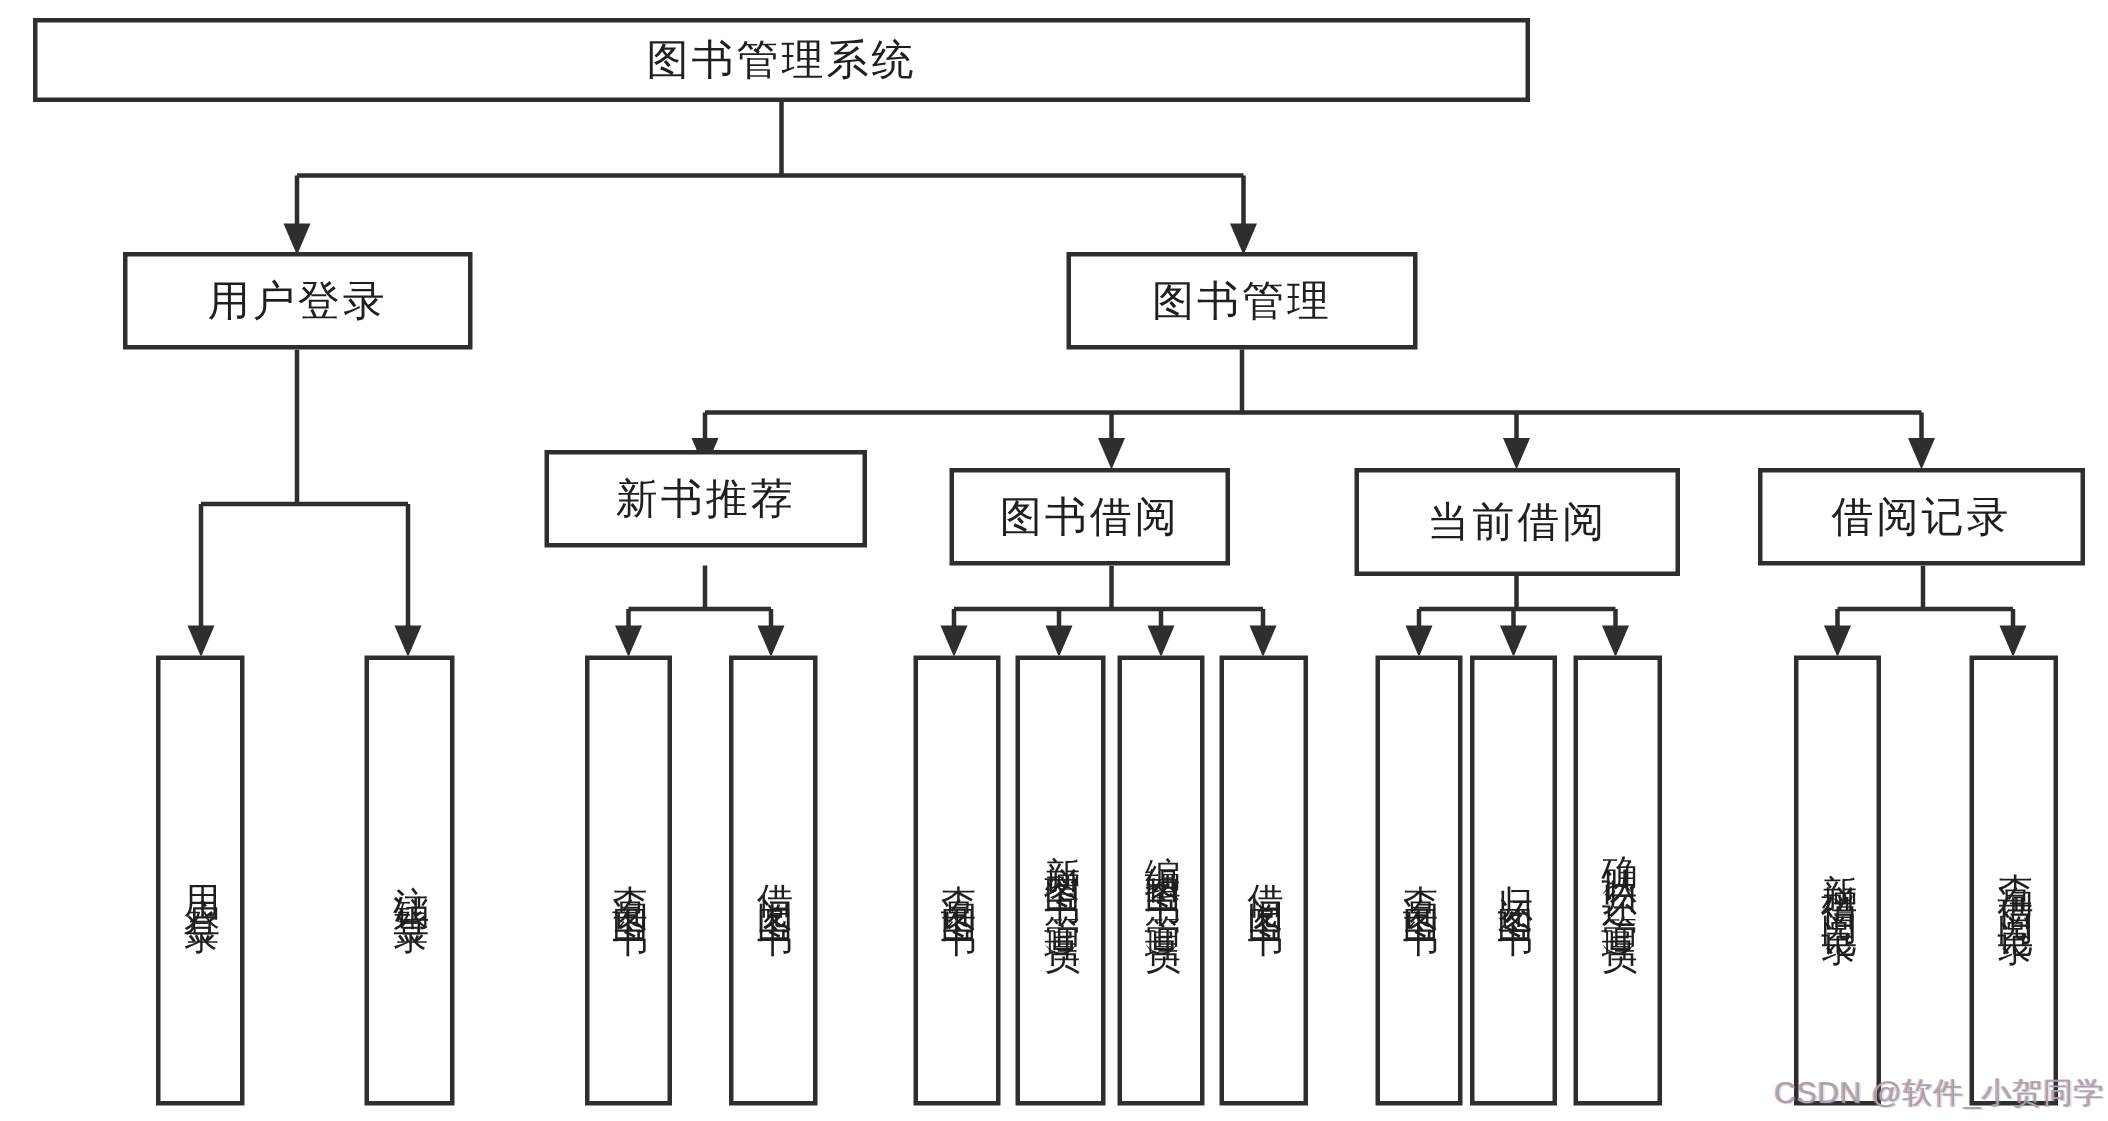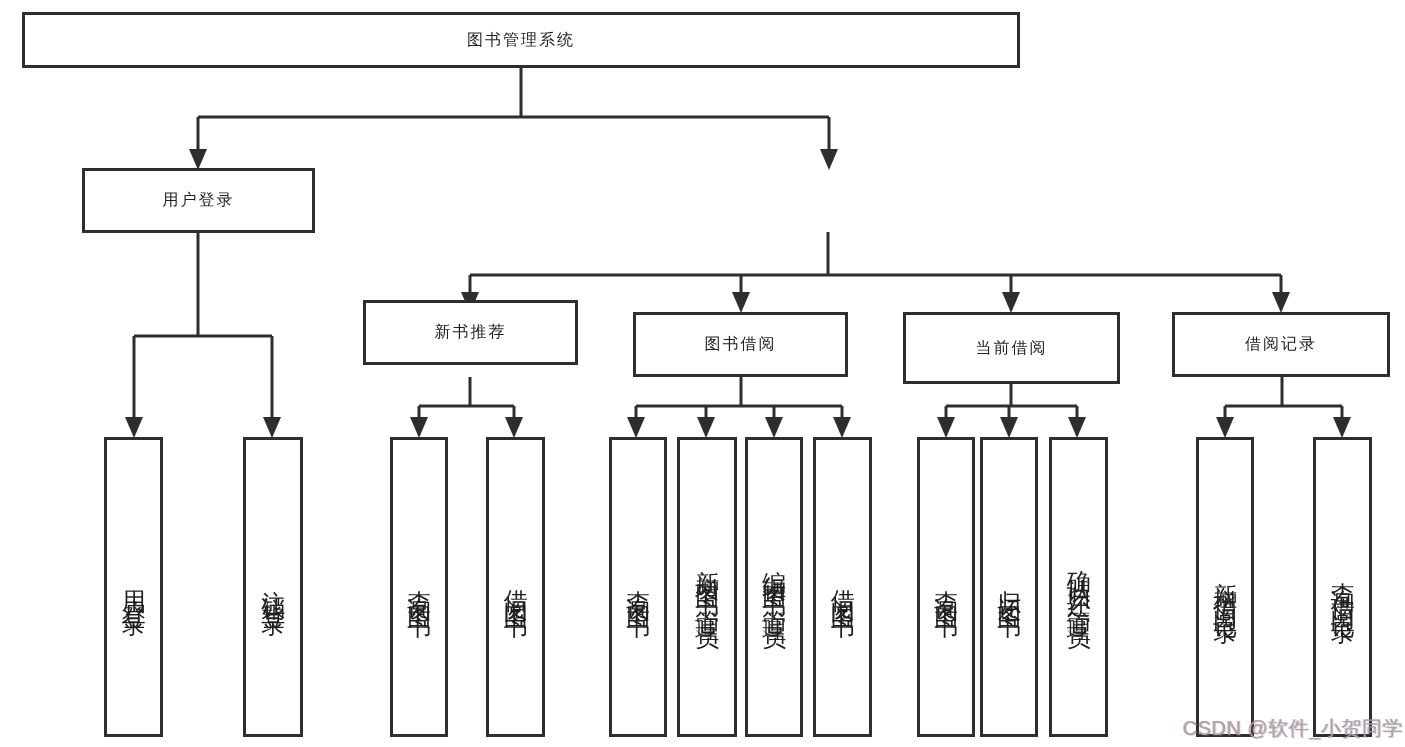--- a/index.html
+++ b/index.html
@@ -15,21 +15,21 @@
     position:absolute;
     box-sizing:border-box;
     border:3px solid #2e2e2e;
     background:#ffffff;
     color:#1f1f1f;
     display:flex;
     align-items:center;
     justify-content:center;
     z-index:2;
   }
-  .h{font-size:16px;letter-spacing:2px;white-space:nowrap;}
+  .h{font-size:28px;letter-spacing:2px;white-space:nowrap;}
   .v{
     writing-mode:vertical-rl;
     font-size:24px;
     letter-spacing:8px;
     line-height:1.1;
   }
   .watermark{
     position:absolute;
     left:1183px;top:715px;
     z-index:5;
@@ -81,23 +81,24 @@
       <polygon points="1000,417 1018,417 1009,438"></polygon>
       <polygon points="1068,417 1086,417 1077,438"></polygon>
       <polygon points="1216,417 1234,417 1225,438"></polygon>
       <polygon points="1333,417 1351,417 1342,438"></polygon>
     </g>
   </svg>
 
   <div class="node h" style="left:22px;top:12px;width:998px;height:56px">图书管理系统</div>
 
   <div class="node h" style="left:82px;top:168px;width:233px;height:65px">用户登录</div>
+  <div class="node h" style="left:711px;top:168px;width:234px;height:65px">图书管理</div>
 
   <div class="node h" style="left:363px;top:300px;width:215px;height:65px">新书推荐</div>
-  <div class="node h" style="left:633px;top:312px;width:215px;height:65px">图书借阅</div>
+  <div class="node h" style="left:633px;top:312px;width:187px;height:65px">图书借阅</div>
   <div class="node h" style="left:903px;top:312px;width:217px;height:72px">当前借阅</div>
   <div class="node h" style="left:1172px;top:312px;width:218px;height:65px">借阅记录</div>
 
   <div class="node v" style="left:104px;top:437px;width:59px;height:300px">用户登录</div>
   <div class="node v" style="left:243px;top:437px;width:60px;height:300px">注销登录</div>
 
   <div class="node v" style="left:390px;top:437px;width:58px;height:300px">查询图书</div>
   <div class="node v" style="left:486px;top:437px;width:59px;height:300px">借阅图书</div>
 
   <div class="node v" style="left:609px;top:437px;width:58px;height:300px">查询图书</div>

